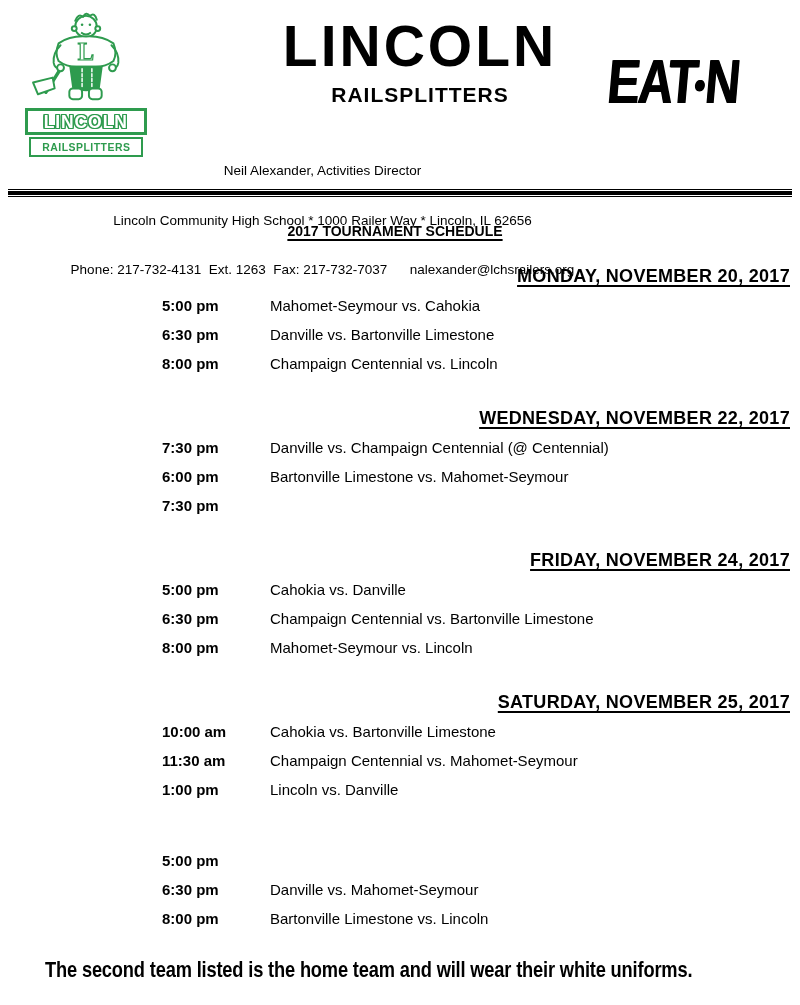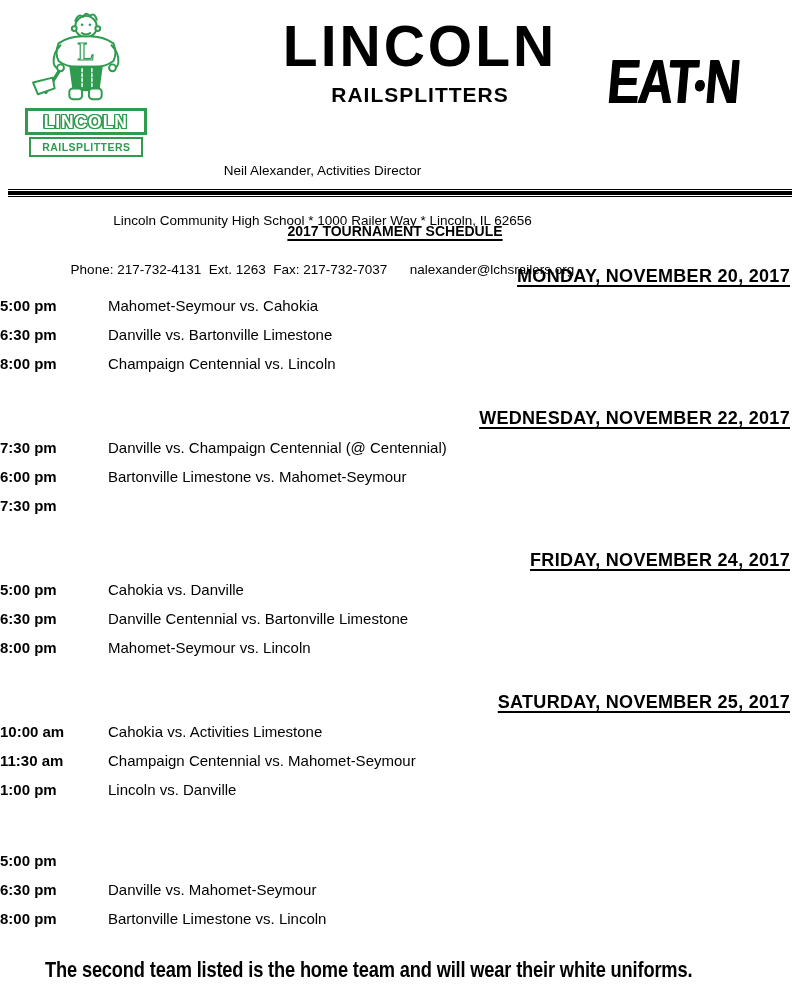--- a/index.html
+++ b/index.html
@@ -51,21 +51,21 @@
   
   .schedule { position:absolute; left:0; top:214px; width:790px; }
   .sched-title { margin-top:6px; text-align:center; font-size:14px; line-height:22px; font-weight:800;
     text-decoration:underline; text-underline-offset:3px; text-decoration-thickness:1.5px; }
   .section { margin-top:29px; }
   .section.first { margin-top:23px; }
   .section.no-header { margin-top:42px; }
   .section-header { margin-left:270px; font-size:18px; line-height:22px; font-weight:800;
     letter-spacing:0.3px; text-decoration:underline; text-underline-offset:3px;
     text-decoration-thickness:1.5px; margin-bottom:4px;text-align:right; }
-  .game-row { display:flex; line-height:29px; font-size:15px; }
+  .game-row { display:flex; margin-left:162px; line-height:29px; font-size:15px; }
   .game-time { width:108px; font-weight:700; }
   .game-matchup { font-weight:400; }
 
   
   .footer-note { position:absolute; left:45px; top:958px; width:840px;
     font-size:21.5px; font-weight:800; letter-spacing:-0.2px;
     transform:scaleX(0.85); transform-origin:left center; white-space:nowrap; }
 </style>
 </head>
 <body>
@@ -165,32 +165,32 @@
           </div>
         </div>
         <div class="section">
           <div class="section-header">FRIDAY, NOVEMBER 24, 2017</div>
           <div class="game-row">
             <div class="game-time">5:00 pm</div>
             <div class="game-matchup">Cahokia vs. Danville</div>
           </div>
           <div class="game-row">
             <div class="game-time">6:30 pm</div>
-            <div class="game-matchup">Danville Centennial vs. Bartonville Limestone</div>
+            <div class="game-matchup">Champaign Centennial vs. Bartonville Limestone</div>
           </div>
           <div class="game-row">
             <div class="game-time">8:00 pm</div>
             <div class="game-matchup">Mahomet-Seymour vs. Lincoln</div>
           </div>
         </div>
         <div class="section">
           <div class="section-header">SATURDAY, NOVEMBER 25, 2017</div>
           <div class="game-row">
             <div class="game-time">10:00 am</div>
-            <div class="game-matchup">Cahokia vs. Activities Limestone</div>
+            <div class="game-matchup">Cahokia vs. Bartonville Limestone</div>
           </div>
           <div class="game-row">
             <div class="game-time">11:30 am</div>
             <div class="game-matchup">Champaign Centennial vs. Mahomet-Seymour</div>
           </div>
           <div class="game-row">
             <div class="game-time">1:00 pm</div>
             <div class="game-matchup">Lincoln vs. Danville</div>
           </div>
         </div>

